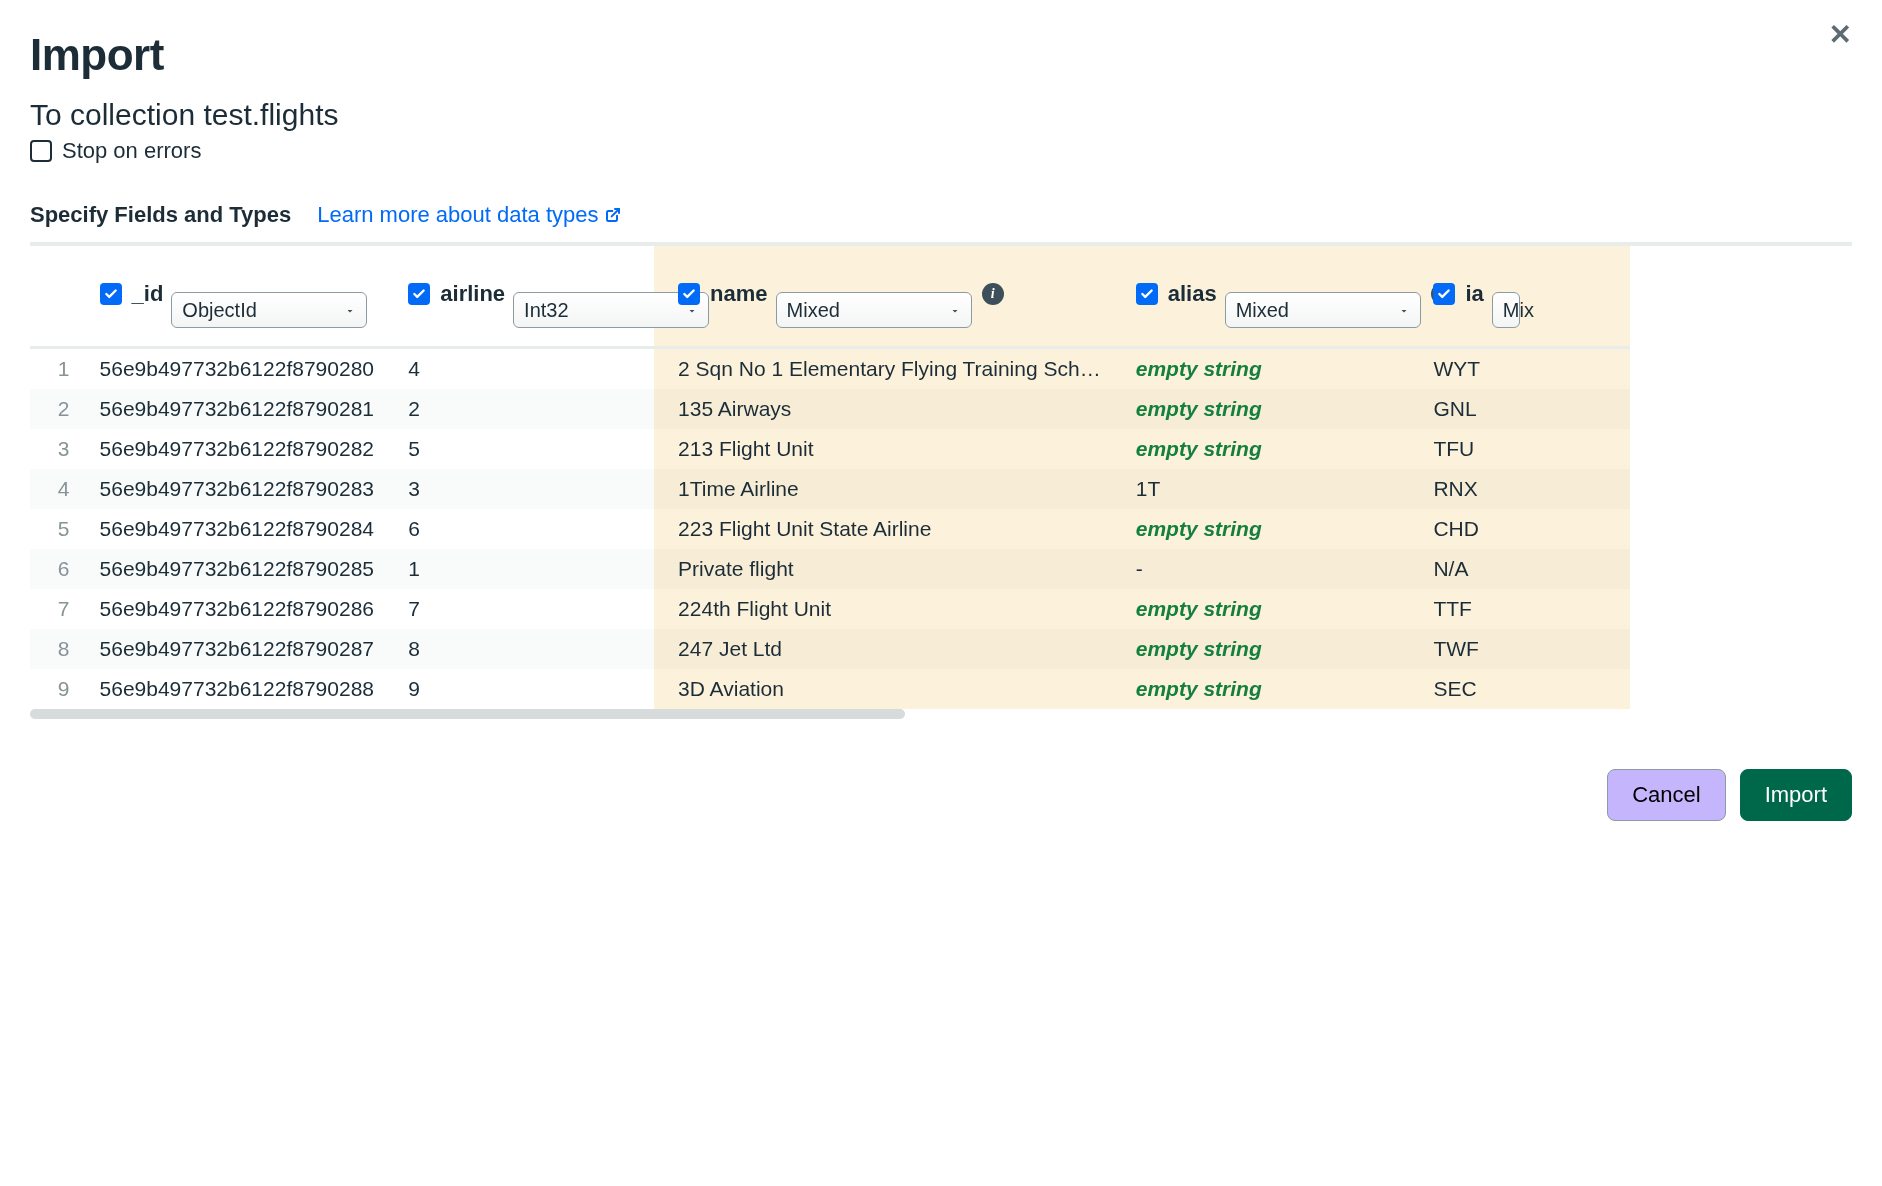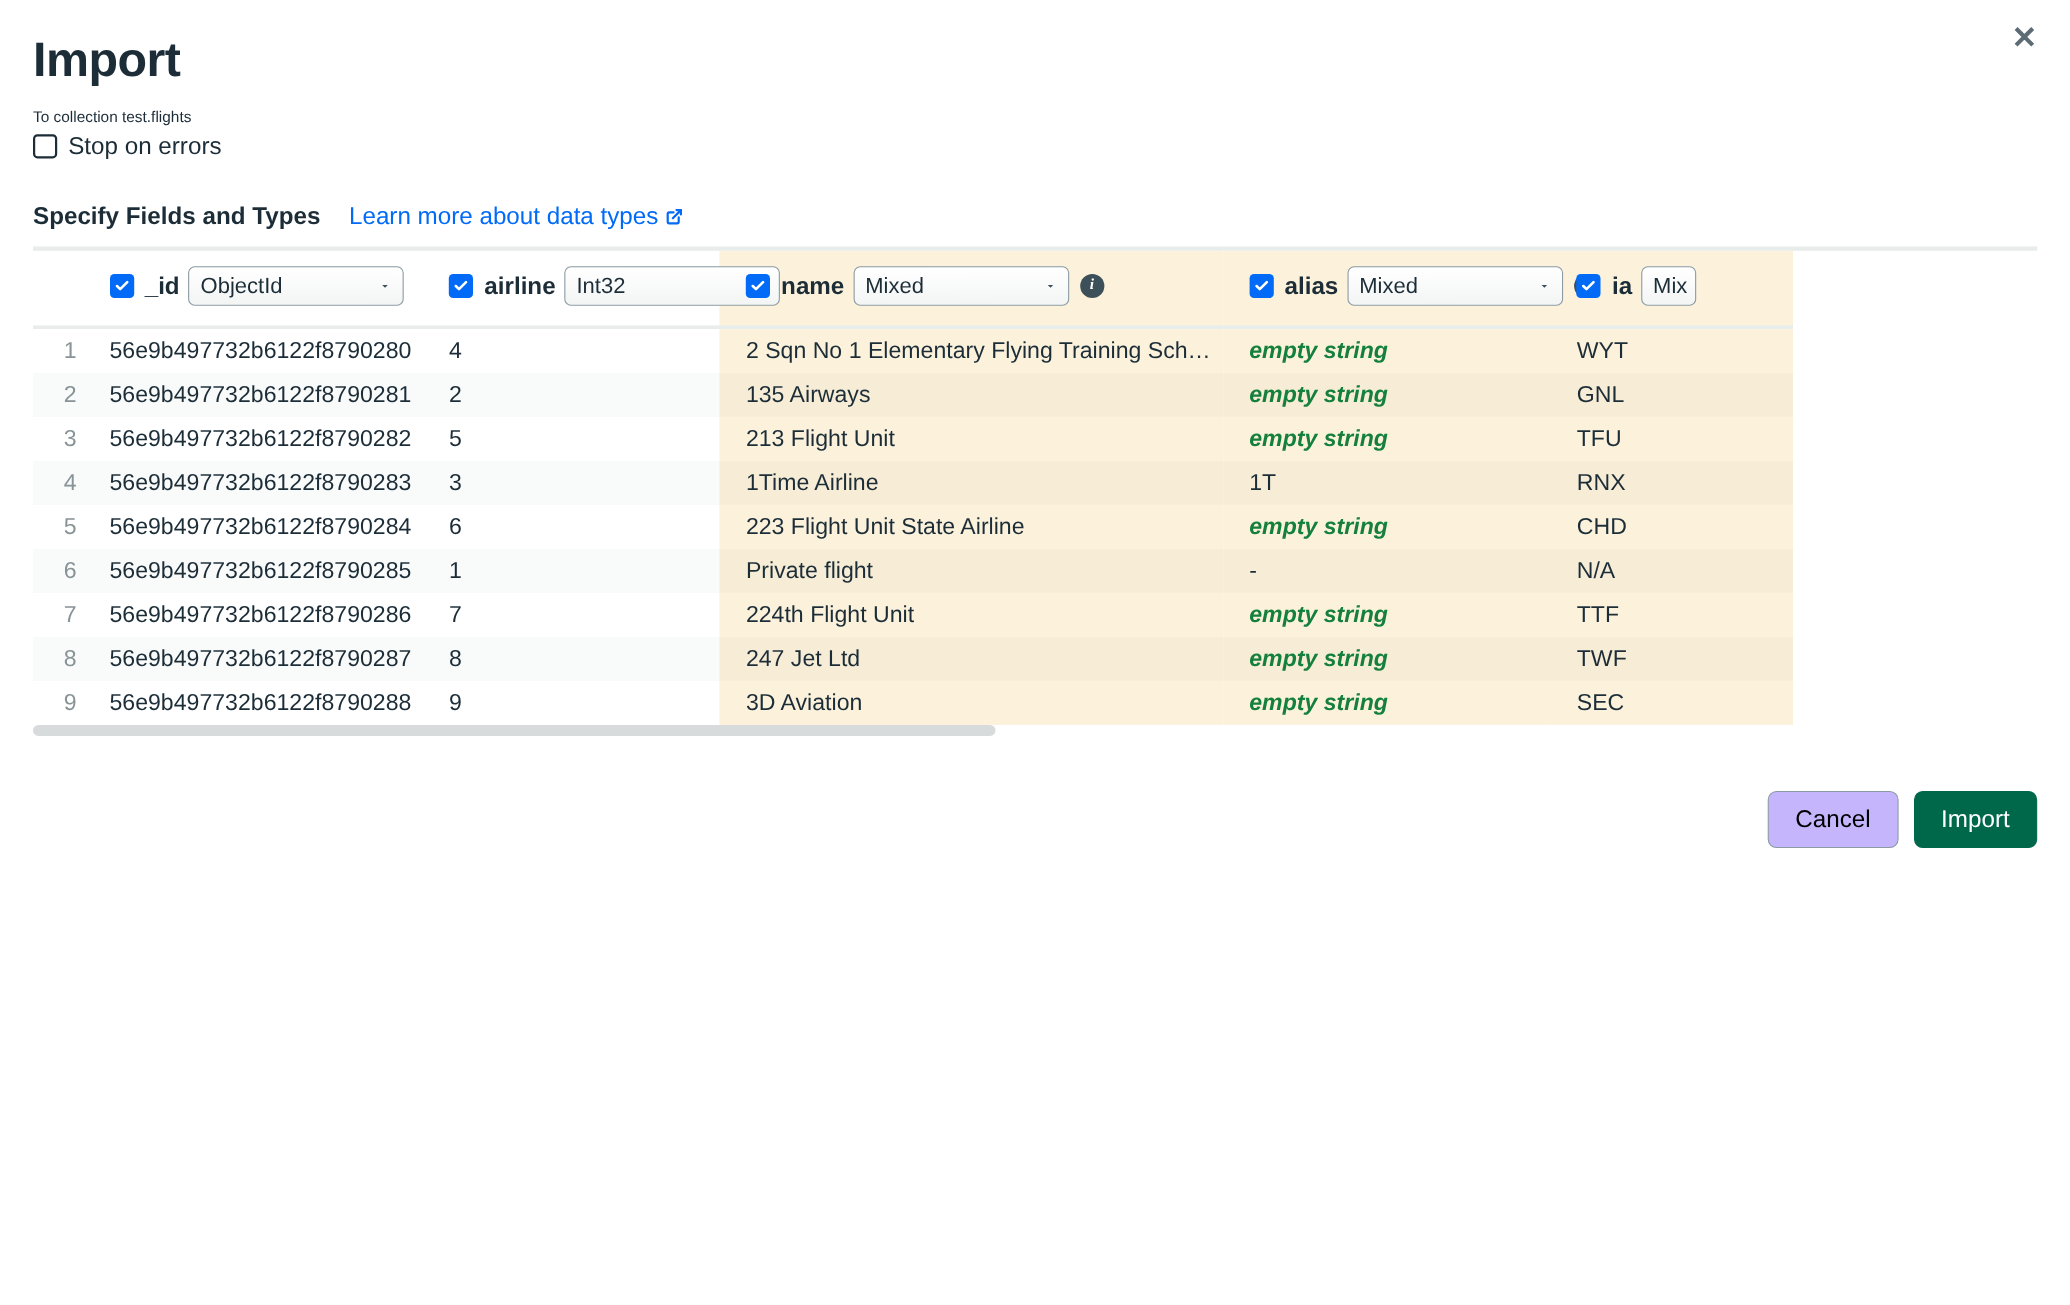--- a/index.html
+++ b/index.html
@@ -19,21 +19,21 @@
     color: #5d6c74;
     cursor: pointer;
   }
   h1 {
     font-size: 44px;
     font-weight: 700;
     margin-bottom: 18px;
     letter-spacing: -0.5px;
   }
   .subtext {
-    font-size: 14px;
+    font-size: 30px;
     color: #1c2d38;
     margin-bottom: 6px;
   }
   .stop-row {
     display: flex;
     align-items: center;
     gap: 10px;
     font-size: 22px;
     margin-bottom: 38px;
   }
@@ -104,20 +104,21 @@
     height: 36px;
     border: 1px solid #8c9ba3;
     border-radius: 6px;
     background: linear-gradient(#fff,#f3f5f4);
     display: flex;
     align-items: center;
     justify-content: space-between;
     padding: 0 10px;
     font-size: 20px;
     color: #1c2d38;
+    margin-top: 32px;
   }
   .type-select .caret svg { width: 12px; height: 12px; }
   .info {
     width: 22px; height: 22px;
     background: #3d4f58;
     border-radius: 50%;
     color: #fff;
     display: inline-flex;
     align-items: center;
     justify-content: center;
@@ -299,21 +300,21 @@
             <div class="th-inner">
               <div class="th-top">
                 <span class="chk">
                   <svg viewBox="0 0 24 24" fill="none" stroke="currentColor" stroke-width="4" stroke-linecap="round" stroke-linejoin="round">
                     <polyline points="20 6 9 17 4 12"></polyline>
                   </svg>
                 </span>
                 <span>ia</span>
               </div>
               <div class="type-row">
-                <div class="type-select" style="width:50px">
+                <div class="type-select" style="width:28px">
                   <span>Mix</span>
                 </div>
               </div>
             </div>
           </th>
         </tr>
     </thead>
     <tbody id="body-rows">
         <tr>
           <td class="rownum">1</td>

